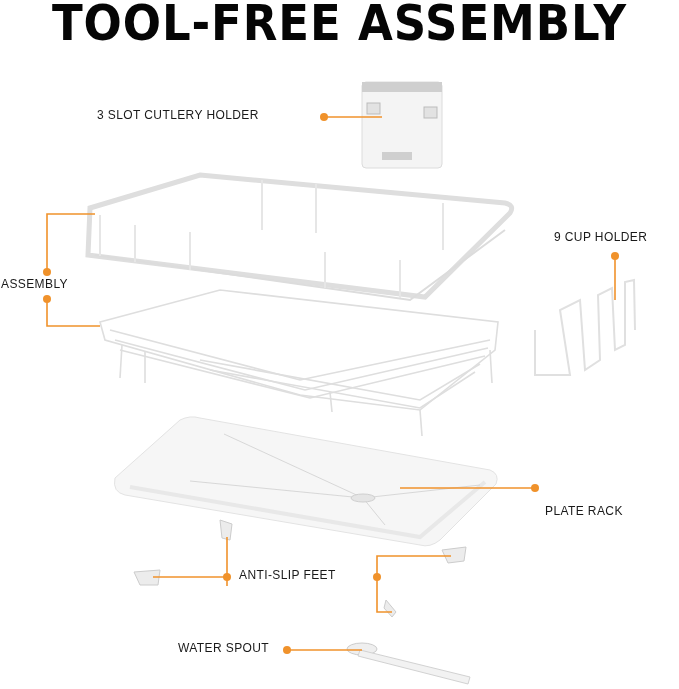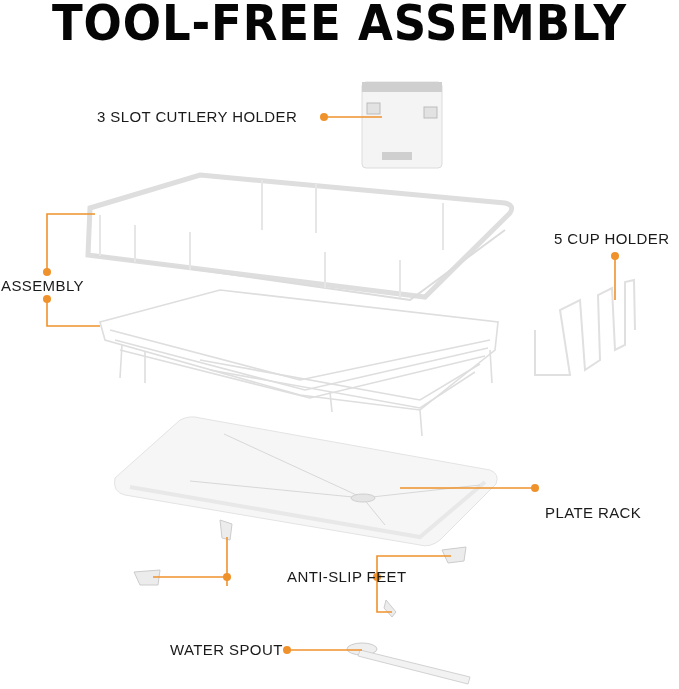--- a/index.html
+++ b/index.html
@@ -1,18 +1,18 @@
 <!DOCTYPE html>
 <html><head>
 <meta charset="utf-8">
 <style>
   html, body { margin:0; padding:0; background:#ffffff; }
   body { width:679px; height:689px; position:relative; overflow:hidden; font-family:"DejaVu Sans", sans-serif; color:#111; }
   .title { position:absolute; left:0; top:-6px; width:679px; text-align:center; font-family:"DejaVu Sans", sans-serif; font-weight:bold; font-size:50px; letter-spacing:1px; color:#050505; transform:scaleX(0.9); transform-origin:center; }
-  .label { position:absolute; font-family:"Liberation Sans", sans-serif; font-size:15px; letter-spacing:0.4px; color:#1a1a1a; white-space:nowrap; }
+  .label { position:absolute; font-family:"Liberation Sans", sans-serif; font-size:12px; letter-spacing:0.4px; color:#1a1a1a; white-space:nowrap; }
   svg.art { position:absolute; left:0; top:0; }
 </style>
 </head>
 <body>
 
 <div class="title">TOOL-FREE ASSEMBLY</div>
 
 <svg class="art" width="679" height="689" viewBox="0 0 679 689">
 
   <g>
@@ -95,16 +95,16 @@
     <circle cx="615" cy="256" r="4"></circle>
     <circle cx="535" cy="488" r="4"></circle>
     <circle cx="227" cy="577" r="4"></circle>
     <circle cx="377" cy="577" r="4"></circle>
     <circle cx="287" cy="650" r="4"></circle>
   </g>
 </svg>
 
 <div class="label" style="left:97px;top:108px;">3 SLOT CUTLERY HOLDER</div>
 <div class="label" style="left:1px;top:277px;">ASSEMBLY</div>
-<div class="label" style="left:554px;top:230px;">5 CUP HOLDER</div>
+<div class="label" style="left:554px;top:230px;">9 CUP HOLDER</div>
 <div class="label" style="left:545px;top:504px;">PLATE RACK</div>
-<div class="label" style="left:239px;top:568px;margin-left:48px;">ANTI-SLIP FEET</div>
-<div class="label" style="left:170px;top:641px;">WATER SPOUT</div>
+<div class="label" style="left:239px;top:568px;">ANTI-SLIP FEET</div>
+<div class="label" style="left:178px;top:641px;">WATER SPOUT</div>
 
 </body></html>

